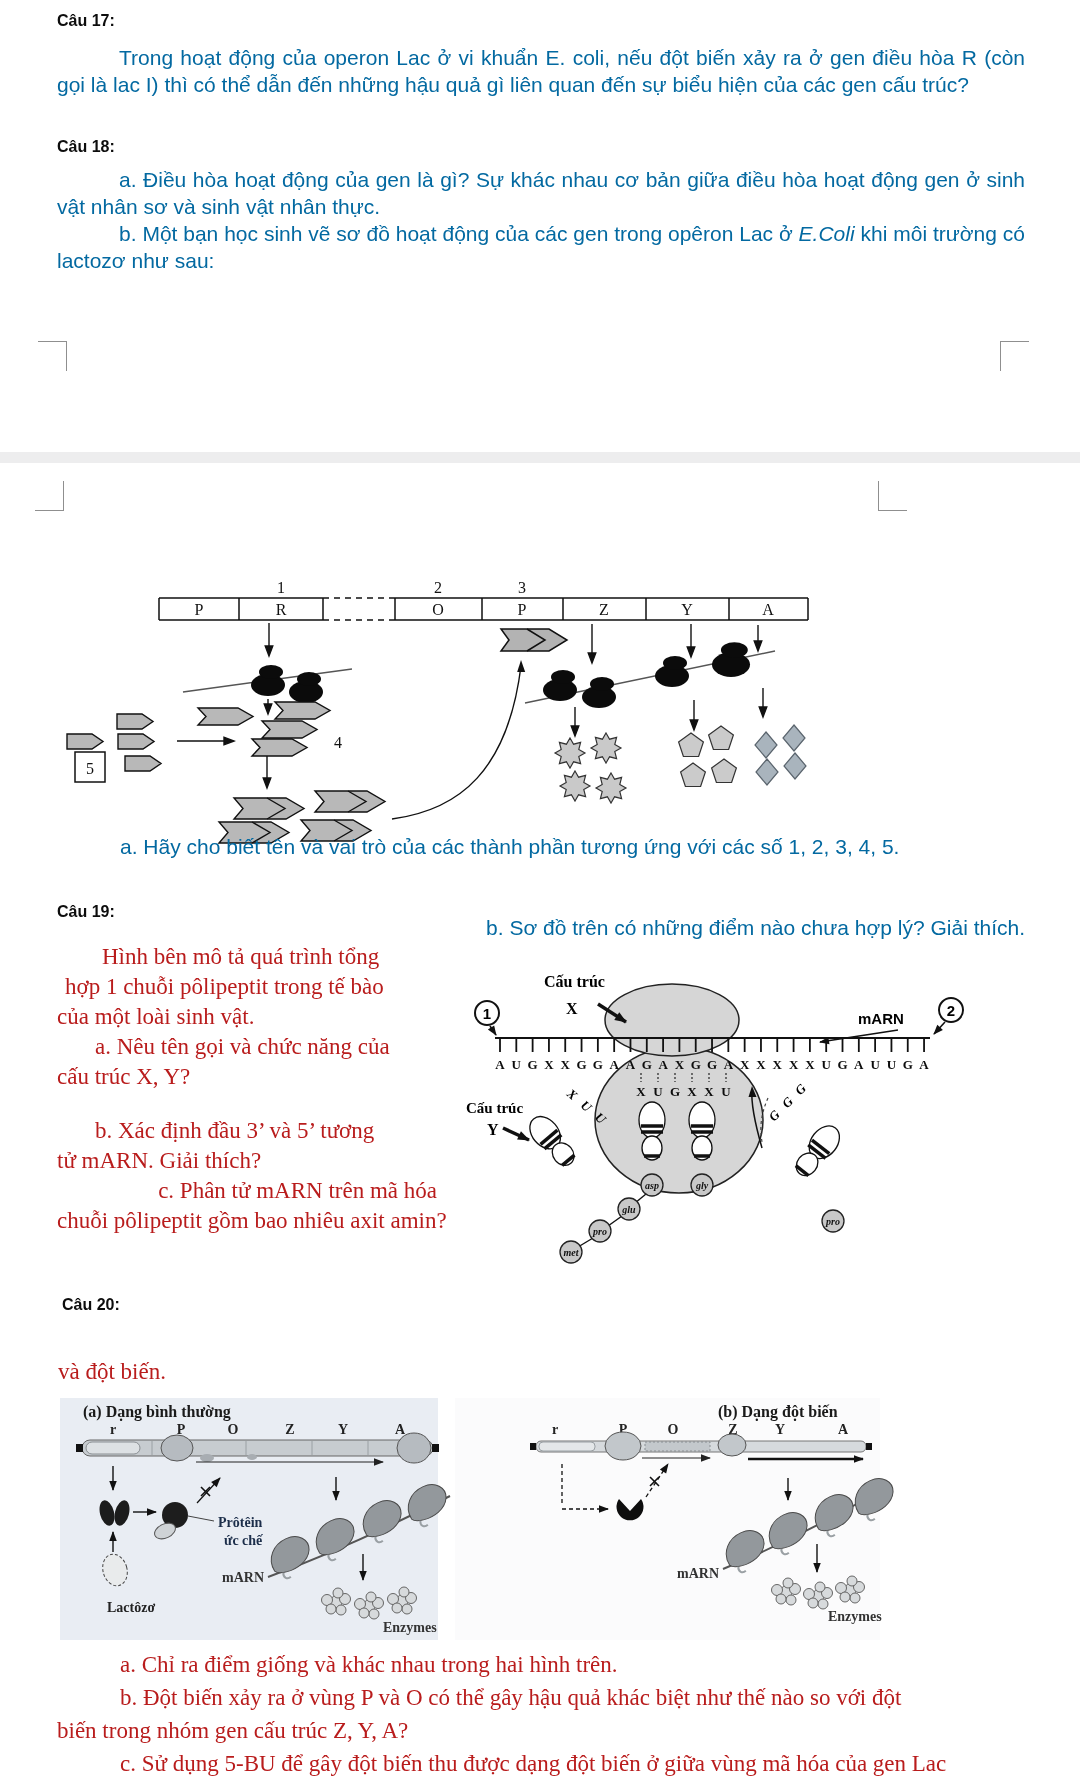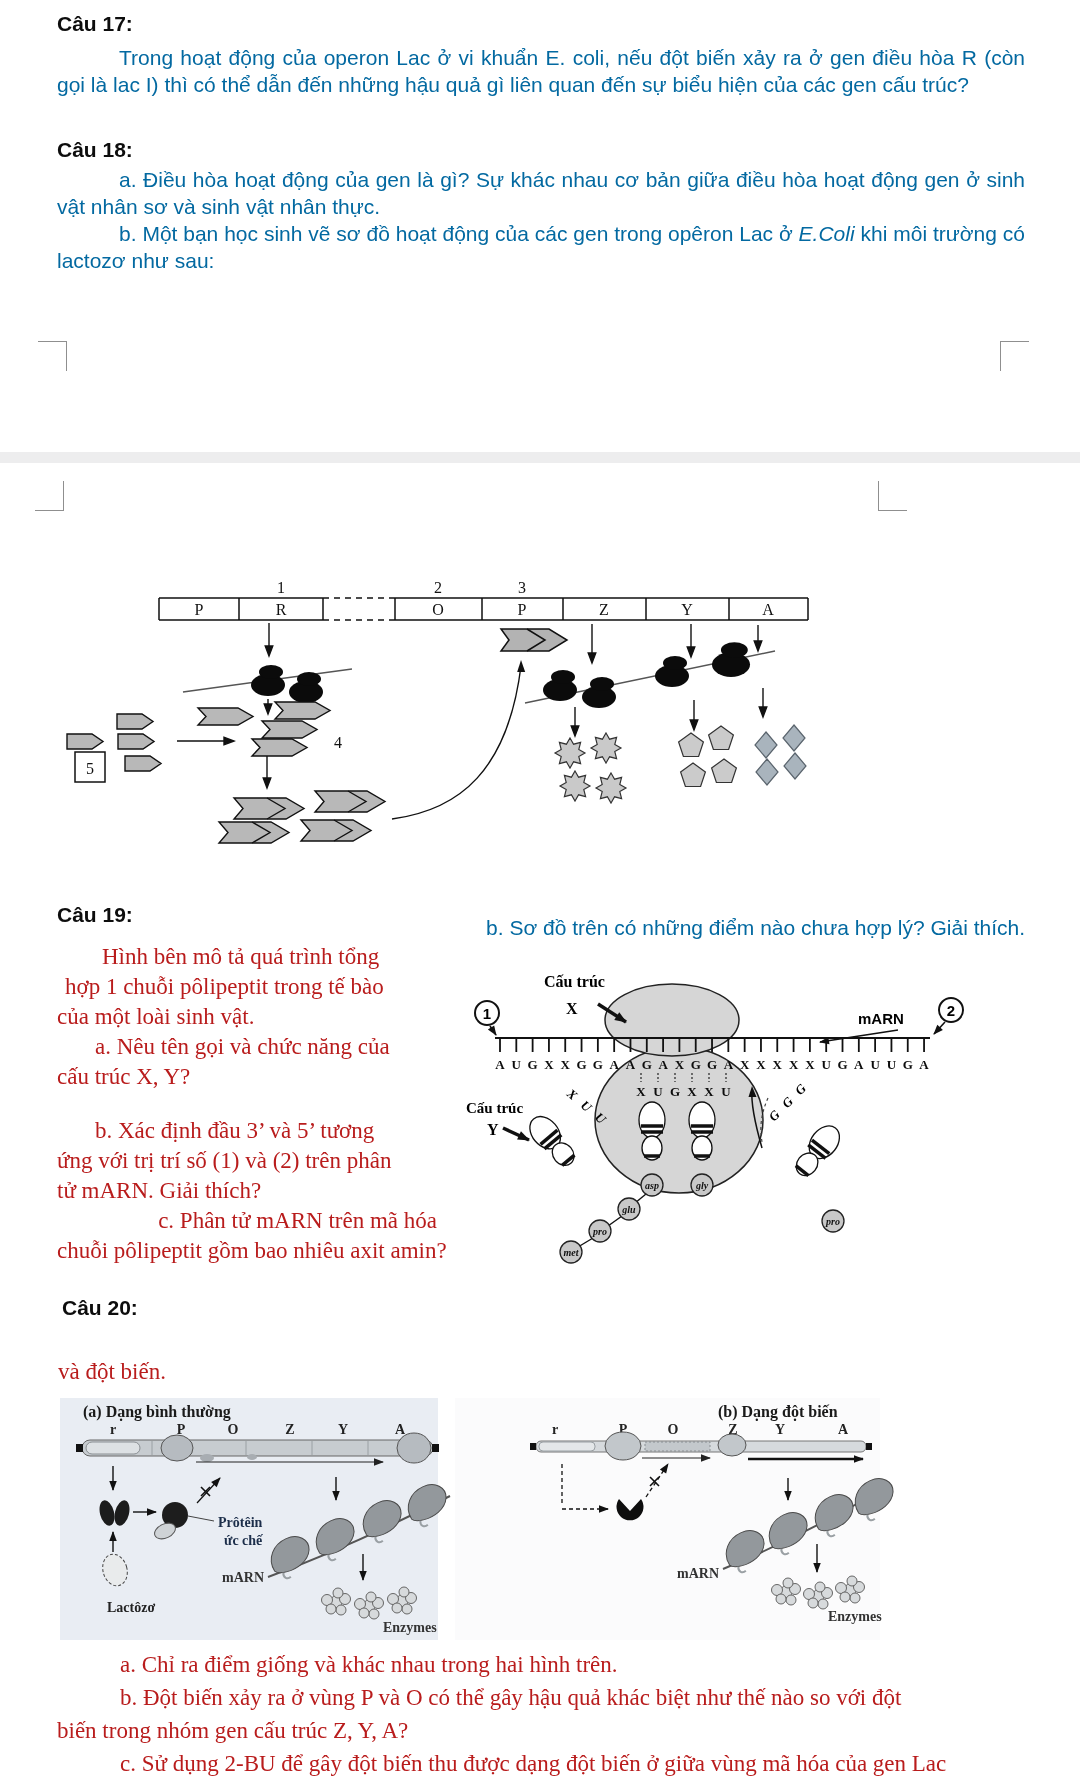--- a/index.html
+++ b/index.html
@@ -1,21 +1,21 @@
 <!DOCTYPE html>
 <html><head>
 <meta charset="utf-8">
 <style>
   html,body{margin:0;padding:0;background:#fff;}
   #page{position:relative;width:1080px;height:1784px;background:#ffffff;overflow:hidden;
         font-family:"Liberation Sans","DejaVu Sans",sans-serif;color:#141414;}
   .sans{font-family:"Liberation Sans","DejaVu Sans",sans-serif;}
   .serif{font-family:"Liberation Serif","DejaVu Serif",serif;}
   .abs{position:absolute;}
-  .qhead{font-size:21px;font-weight:bold;color:#0d0d0d;}
+  .qhead{font-size:16px;font-weight:bold;color:#0d0d0d;}
   .body21{font-size:21px;line-height:27px;text-align:justify;color:#0369a1;}
   .ser23{font-size:23px;line-height:30px;color:#b91c1c;}
   .band{position:absolute;left:0;width:1080px;height:11px;background:#ededee;}
   .cmark{position:absolute;width:28px;height:29px;}
   .cm-tr{border-top:1.5px solid #8f8f8f;border-right:1.5px solid #8f8f8f;}
   .cm-tl{border-top:1.5px solid #8f8f8f;border-left:1.5px solid #8f8f8f;}
   .cm-br{border-bottom:1.5px solid #8f8f8f;border-right:1.5px solid #8f8f8f;}
   .cm-bl{border-bottom:1.5px solid #8f8f8f;border-left:1.5px solid #8f8f8f;}
   svg text{font-family:"Liberation Serif","DejaVu Serif",serif;}
   svg .sanst{font-family:"Liberation Sans","DejaVu Sans",sans-serif;}
@@ -163,31 +163,31 @@
     <use href="#pprod" transform="translate(691,746)"></use>
     <use href="#pprod" transform="translate(721,739)"></use>
     <use href="#pprod" transform="translate(693,776)"></use>
     <use href="#pprod" transform="translate(724,772)"></use>
     <use href="#diam" transform="translate(766,745)"></use>
     <use href="#diam" transform="translate(794,738)"></use>
     <use href="#diam" transform="translate(767,772)"></use>
     <use href="#diam" transform="translate(795,766)"></use>
   </svg>
 
+  <div class="abs body21 sans" style="left:120px;top:833px;width:905px;text-align:left;">a. Hãy cho biết tên và vai trò của các thành phần tương ứng với các số 1, 2, 3, 4, 5.</div>
   <div class="abs body21 sans" style="left:120px;top:914px;width:905px;text-align:right;">b. Sơ đồ trên có những điểm nào chưa hợp lý? Giải thích.</div>
 
   <div class="abs qhead sans" style="left:57px;top:903px;">Câu 19:</div>
   <div class="abs serif ser23" style="left:57px;top:942px;width:380px;">
     <div style="padding-left:45px;">Hình bên mô tả quá trình tổng</div>
     <div style="padding-left:8px;">hợp 1 chuỗi pôlipeptit trong tế bào</div>
     <div>của một loài sinh vật.</div>
     <div style="padding-left:38px;">a. Nêu tên gọi và chức năng của</div>
     <div>cấu trúc X, Y?</div>
     <div style="padding-left:38px;margin-top:24px;">b. Xác định đầu 3’ và 5’ tương</div>
-    <div>ứng với trị trí số (1) và (2) trên phân</div>
     <div>tử mARN. Giải thích?</div>
     <div style="padding-left:38px;text-align:right;">c. Phân tử mARN trên mã hóa</div>
     <div style="width:430px;">chuỗi pôlipeptit gồm bao nhiêu axit amin?</div>
   </div>
 
   <svg class="abs" style="left:430px;top:960px;" width="650" height="320" viewBox="430 960 650 320">
 
     <ellipse cx="679" cy="1120" rx="84" ry="73" fill="#d6d6d6" stroke="#222" stroke-width="1.5"></ellipse>
     <ellipse cx="672" cy="1020" rx="67" ry="36" fill="#d6d6d6" stroke="#222" stroke-width="1.5"></ellipse>
 
@@ -432,15 +432,15 @@
         <polygon points="1,0 -9,3.78 -9,-3.78" transform="translate(608,1509) rotate(0)" fill="#111"></polygon>
         <polygon points="1,0 -9,3.78 -9,-3.78" transform="translate(668,1464) rotate(-56.309932474020215)" fill="#111"></polygon>
         <polygon points="1,0 -9,3.78 -9,-3.78" transform="translate(788,1500) rotate(90)" fill="#111"></polygon>
         <polygon points="1,0 -9,3.78 -9,-3.78" transform="translate(817,1572) rotate(90)" fill="#111"></polygon>
       </g>
   </svg>
 
   <div class="abs serif ser23" style="left:120px;top:1650px;width:910px;">a. Chỉ ra điểm giống và khác nhau trong hai hình trên.</div>
   <div class="abs serif ser23" style="left:120px;top:1683px;width:910px;">b. Đột biến xảy ra ở vùng P và O có thể gây hậu quả khác biệt như thế nào so với đột</div>
   <div class="abs serif ser23" style="left:57px;top:1716px;width:970px;">biến trong nhóm gen cấu trúc Z, Y, A?</div>
-  <div class="abs serif ser23" style="left:120px;top:1749px;width:910px;">c. Sử dụng 2-BU để gây đột biến thu được dạng đột biến ở giữa vùng mã hóa của gen Lac</div>
+  <div class="abs serif ser23" style="left:120px;top:1749px;width:910px;">c. Sử dụng 5-BU để gây đột biến thu được dạng đột biến ở giữa vùng mã hóa của gen Lac</div>
 
 </div>
 
 </body></html>

